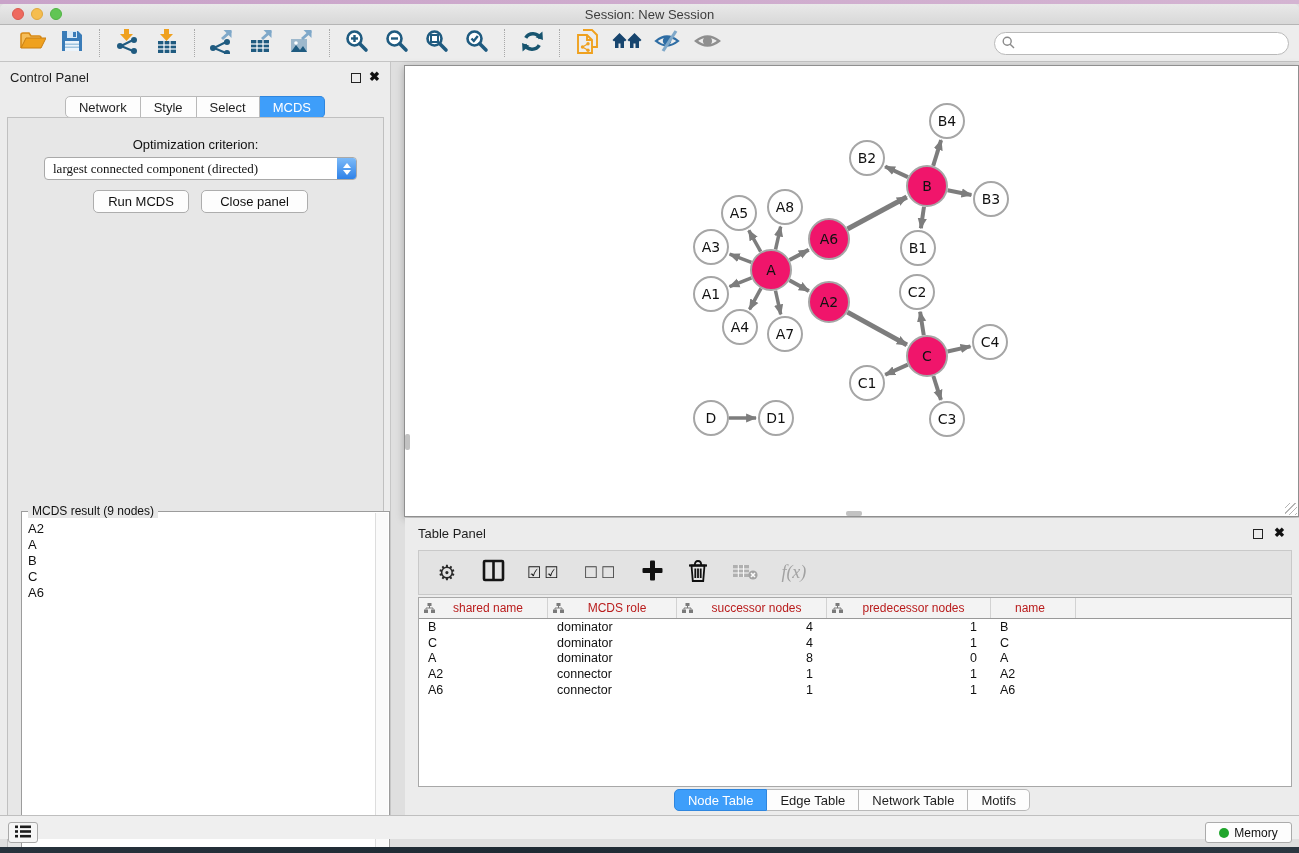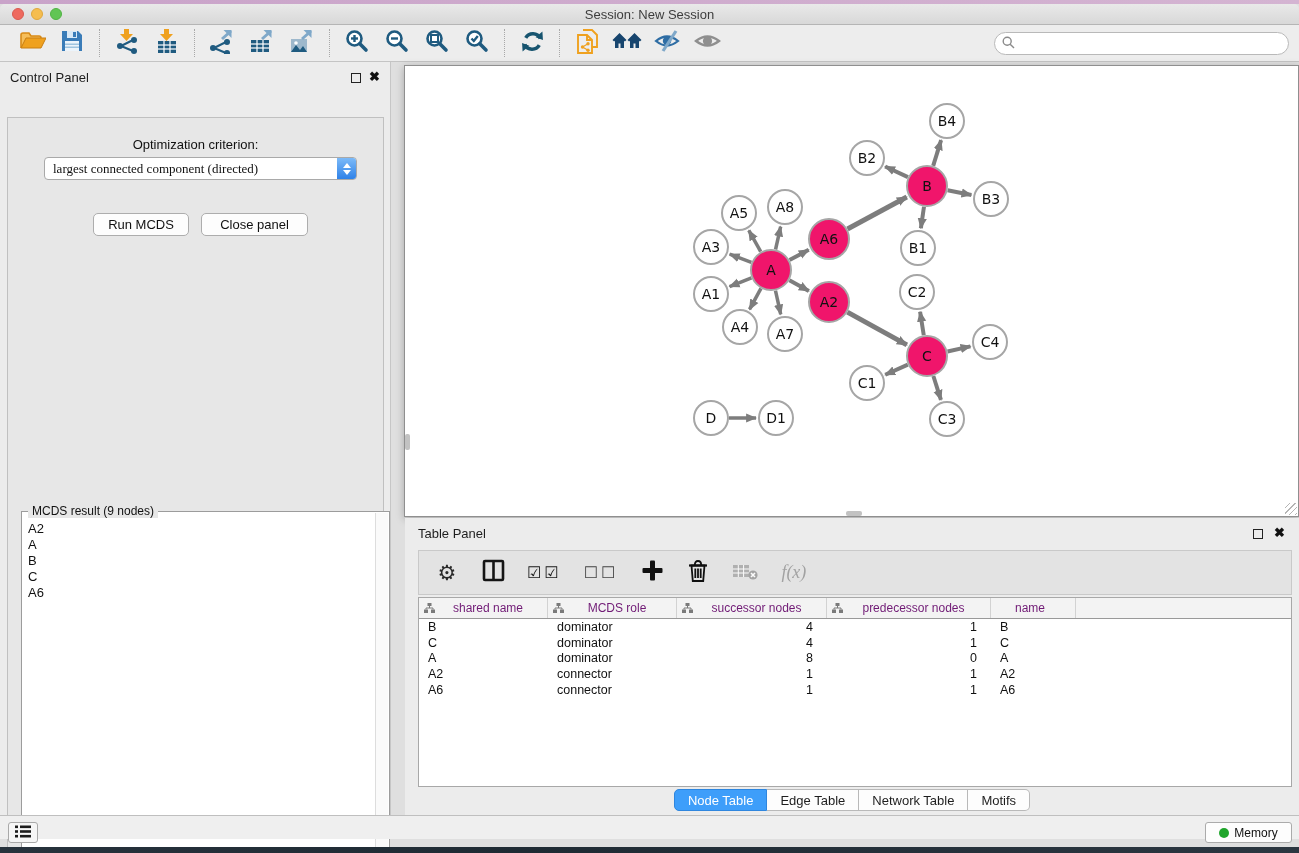--- a/index.html
+++ b/index.html
@@ -57,21 +57,21 @@
   .dropdown .dd-text { flex:1; font-size:13px; padding-left:8px; color:#111;
      white-space:nowrap; overflow:hidden; }
   .dd-stepper { width:19px; height:21px; border-radius:0 3px 3px 0;
      background:linear-gradient(#7CBAF8,#2F82E8); display:flex; flex-direction:column;
      align-items:center; justify-content:center; gap:2px; }
   .dd-up { width:0; height:0; border-left:4px solid transparent; border-right:4px solid transparent;
      border-bottom:5px solid #fff; }
   .dd-down { width:0; height:0; border-left:4px solid transparent; border-right:4px solid transparent;
      border-top:5px solid #fff; }
   .cp-btn { position:absolute; top:72px; height:23px; background:#FDFDFD; border:1px solid #ADADAD;
-     border-radius:5px; font-size:13px; color:#111; font-family:"Liberation Sans",sans-serif;margin-top:23px; }
+     border-radius:5px; font-size:13px; color:#111; font-family:"Liberation Sans",sans-serif; }
   .result-box { position:absolute; left:13px; top:393px; width:369px; height:344px;
      background:#fff; border:1px solid #9C9C9C; }
   .result-legend { position:absolute; top:-8px; left:6px; background:#E7E7E7; padding:0 4px;
      font-size:12px; color:#111; }
   .result-list { position:absolute; left:4px; top:9px; right:16px; bottom:2px; overflow:hidden; }
   .result-item { font-size:13px; line-height:16px; color:#111; padding-left:2px; }
   .result-scroll { position:absolute; top:1px; right:1px; bottom:1px; width:13px;
      background:#FAFAFA; border-left:1px solid #DDD; }
 
   
@@ -91,21 +91,21 @@
 
   
   .table-panel { position:absolute; left:405px; top:518px; width:894px; height:297px; background:#ECECEC; }
   .tp-toolbar { position:absolute; left:13px; top:32px; width:874px; height:45px;
      background:#E3E3E3; border:1px solid #C9C9C9; display:flex; align-items:center;
      padding-left:16px; gap:22px; }
   .tp-icon { display:flex; align-items:center; justify-content:center; min-width:24px; height:28px; }
   .tp-table { position:absolute; left:13px; top:79px; width:874px; height:190px;
      background:#fff; border:1px solid #A8A8A8; overflow:hidden; }
   .tp-header { display:flex; height:21px; background:#F3F3F3; border-bottom:1px solid #999; }
-  .th-cell { display:flex; align-items:center; font-size:12px; color:#701a75;
+  .th-cell { display:flex; align-items:center; font-size:12px; color:#b91c1c;
      border-right:1px solid #D2D2D2; position:relative; }
   .th-cell .th-label { flex:1; text-align:center; padding-right:6px; }
   .th-tree { margin-left:5px; display:flex; }
   .tp-row { display:flex; height:15.7px; align-items:center; font-size:12.5px; color:#111; }
   .td-cell { overflow:hidden; white-space:nowrap; }
   .tp-tabs { position:absolute; left:0; top:271px; width:100%; display:flex; justify-content:center; }
 
   
   .statusbar { position:absolute; left:0; top:815px; width:100%; height:24px;
      background:#EFEFEF; border-top:1px solid #BFBFBF; }
@@ -307,20 +307,26 @@
             <line x1="8.2" y1="8.2" x2="12" y2="12" stroke="#8A8A8A" stroke-width="1.4"></line>
           </svg></span>
       <input type="text" placeholder="" style="">
     </div>
   </div>
 
   <div class="control-panel">
     <div class="panel-head">Control Panel</div>
     <span class="float-btn" style="right:29px"></span>
     <span class="close-btn" style="right:10px">✖</span>
+    <div class="cp-tabs" id="cp-tabs">
+        <div class="seg-tab">Network</div>
+        <div class="seg-tab">Style</div>
+        <div class="seg-tab">Select</div>
+        <div class="seg-tab active">MCDS</div>
+      </div>
     <div class="cp-content">
       <div class="opt-label">Optimization criterion:</div>
       <div class="dropdown">
         <span class="dd-text">largest connected component (directed)</span>
         <span class="dd-stepper">
           <span class="dd-up"></span>
             <span class="dd-down"></span>
         </span>
       </div>
       <button class="cp-btn" style="left:85px; width:96px;">Run MCDS</button>

